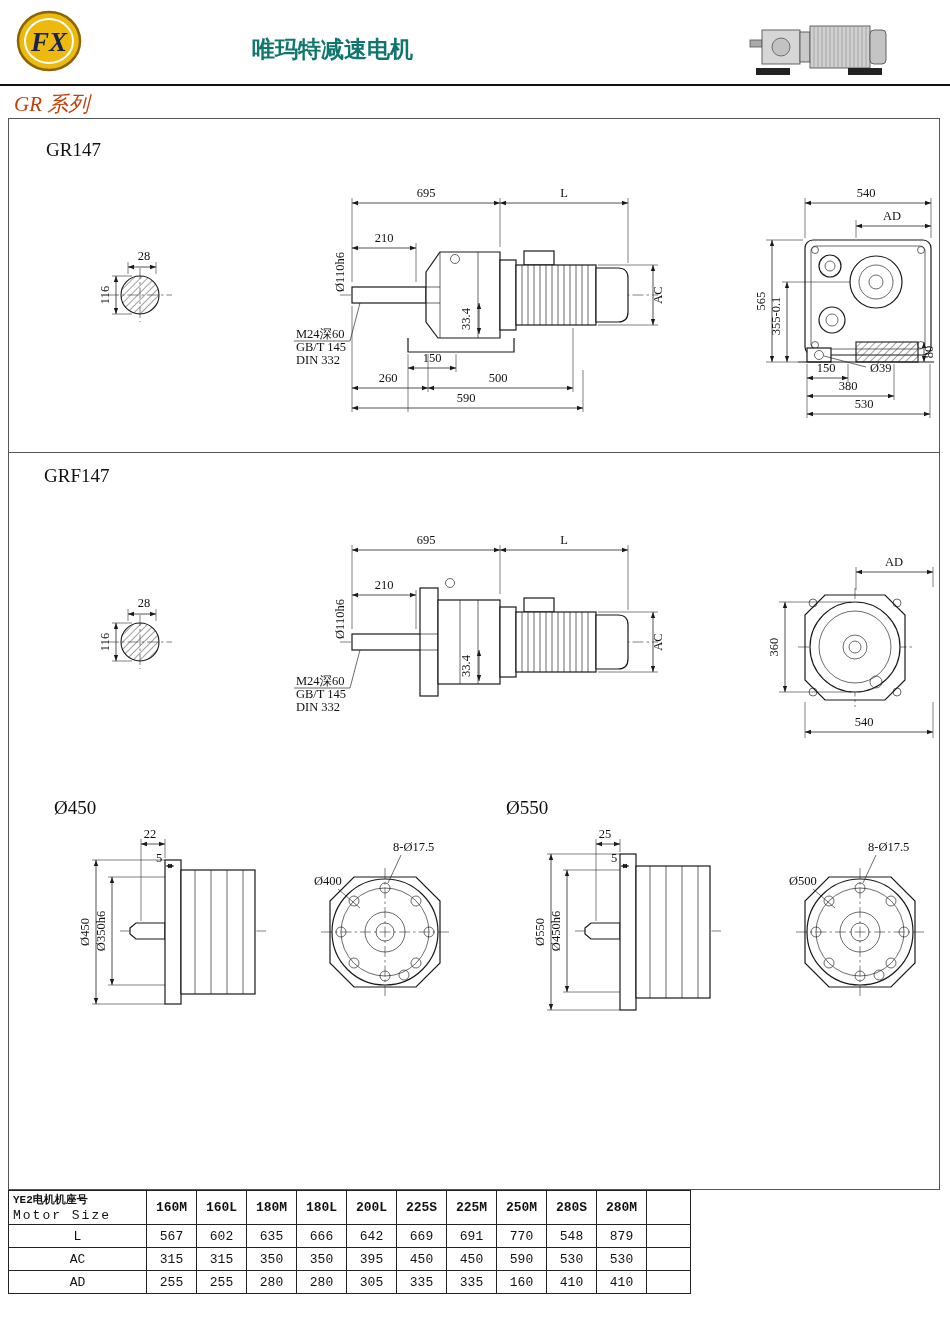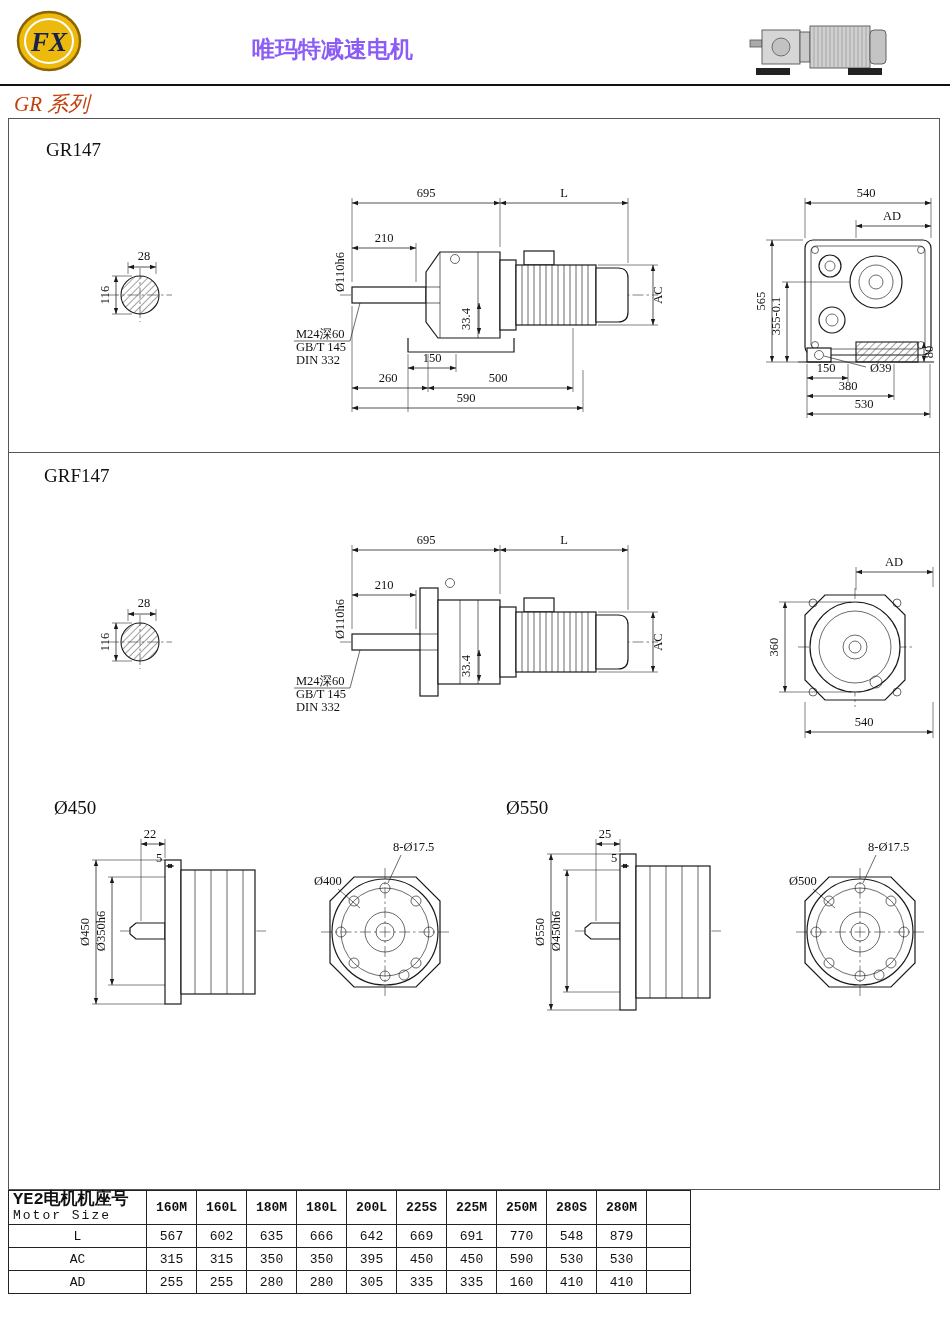--- a/index.html
+++ b/index.html
@@ -12,32 +12,32 @@
   .ol2{fill:none;stroke:#1a1a1a;stroke-width:1.2}
   .tn{fill:none;stroke:#1a1a1a;stroke-width:.65}
   .dim{stroke:#1a1a1a;stroke-width:.75;fill:none}
   .ext{stroke:#1a1a1a;stroke-width:.55}
   .cl{stroke:#1a1a1a;stroke-width:.55;stroke-dasharray:11 3 2.5 3;fill:none}
   .hatched{fill:url(#hatch);stroke:#1a1a1a;stroke-width:1.1}
   .dtx{font:12.5px "Liberation Serif",serif;fill:#111}
   .ttl{font:19px "Liberation Serif",serif;fill:#111}
   
   .brand{left:90px;top:4px;font:italic bold 47px "Liberation Serif",serif;color:#c81414;letter-spacing:2px}
-  .subtitle{left:252px;top:34px;font:bold 23px "Liberation Sans",sans-serif;color:#8b5cf6}
+  .subtitle{left:252px;top:34px;font:bold 23px "Liberation Sans",sans-serif;color:#0f766e}
   .header-rule{left:0;top:84px;width:950px;border-top:2.5px solid #111}
   .series{left:14px;top:90px;font:italic 21px "Liberation Serif",serif;color:#c2410c}
   .content-box{left:8px;top:118px;width:932px;height:1072px;border:1px solid #555}
   .divider{left:8px;top:452px;width:932px;border-top:1px solid #555}
   
   .dim-table{position:absolute;left:8px;top:1190px;border-collapse:collapse;table-layout:fixed;font-family:"Liberation Mono",monospace;font-size:13px;background:#fff}
   .dim-table th,.dim-table td{border:1px solid #222;text-align:center;vertical-align:middle;height:23px;padding:0}
   .dim-table tr.hdr th{height:34px;font-weight:bold}
   .dim-table td{font-weight:normal}
   .corner{text-align:left !important;padding-left:4px !important}
-  .corner .cn{font-weight:bold;font-size:17px;line-height:16px}
+  .corner .cn{font-weight:bold;font-size:11px;line-height:16px}
   .corner .en{font-weight:normal;font-size:13px;line-height:15px;letter-spacing:2px}
 </style>
 </head>
 <body>
 
 <div class="abs" style="left:0;top:0;width:806px;height:1320px">
 
   <svg class="abs" style="left:12px;top:6px" width="74" height="70" viewBox="0 0 74 70">
     <ellipse cx="37" cy="35" rx="31" ry="29" fill="#edb90c" stroke="#8a6400" stroke-width="2.5"></ellipse>
     <ellipse cx="37" cy="35" rx="24" ry="22" fill="none" stroke="#fff" stroke-width="2"></ellipse>

